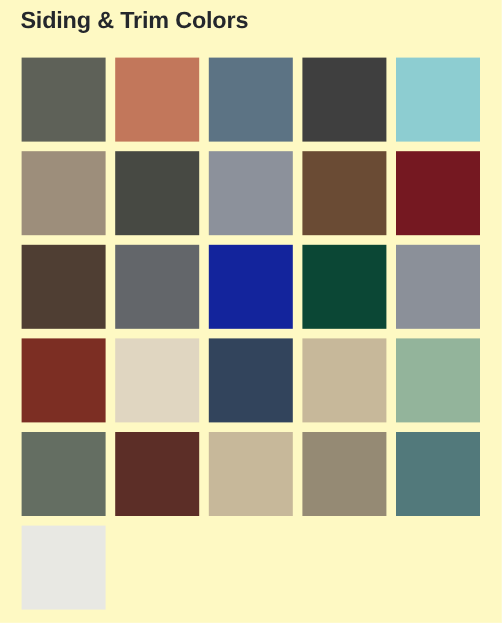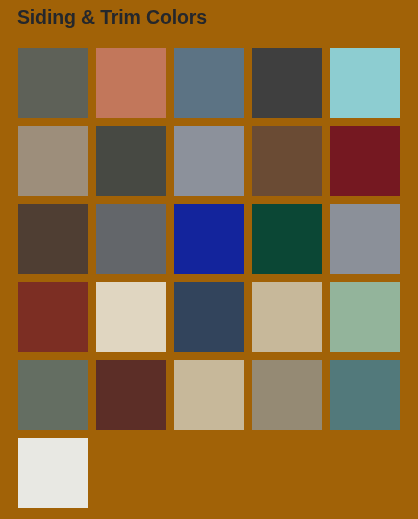--- a/index.html
+++ b/index.html
@@ -50,21 +50,21 @@
     height: 70px;
     display: block;
     border: 0;
     padding: 0;
     box-sizing: border-box;
   }
 </style>
 </head>
 <body>
 
-<div class="page" style="background-color: #a16207;">
+<div class="page" style="background-color: #fef9c3;">
 
   <h1 class="page-title" style="color: rgb(36, 39, 44);">Siding &amp; Trim Colors</h1>
 
   <div class="swatch-grid">
       <div class="swatch" style="background-color: rgb(94, 97, 88);"></div>
       <div class="swatch" style="background-color: rgb(194, 119, 91);"></div>
       <div class="swatch" style="background-color: rgb(92, 115, 132);"></div>
       <div class="swatch" style="background-color: rgb(63, 63, 63);"></div>
       <div class="swatch" style="background-color: rgb(141, 205, 209);"></div>
       <div class="swatch" style="background-color: rgb(157, 142, 123);"></div>

